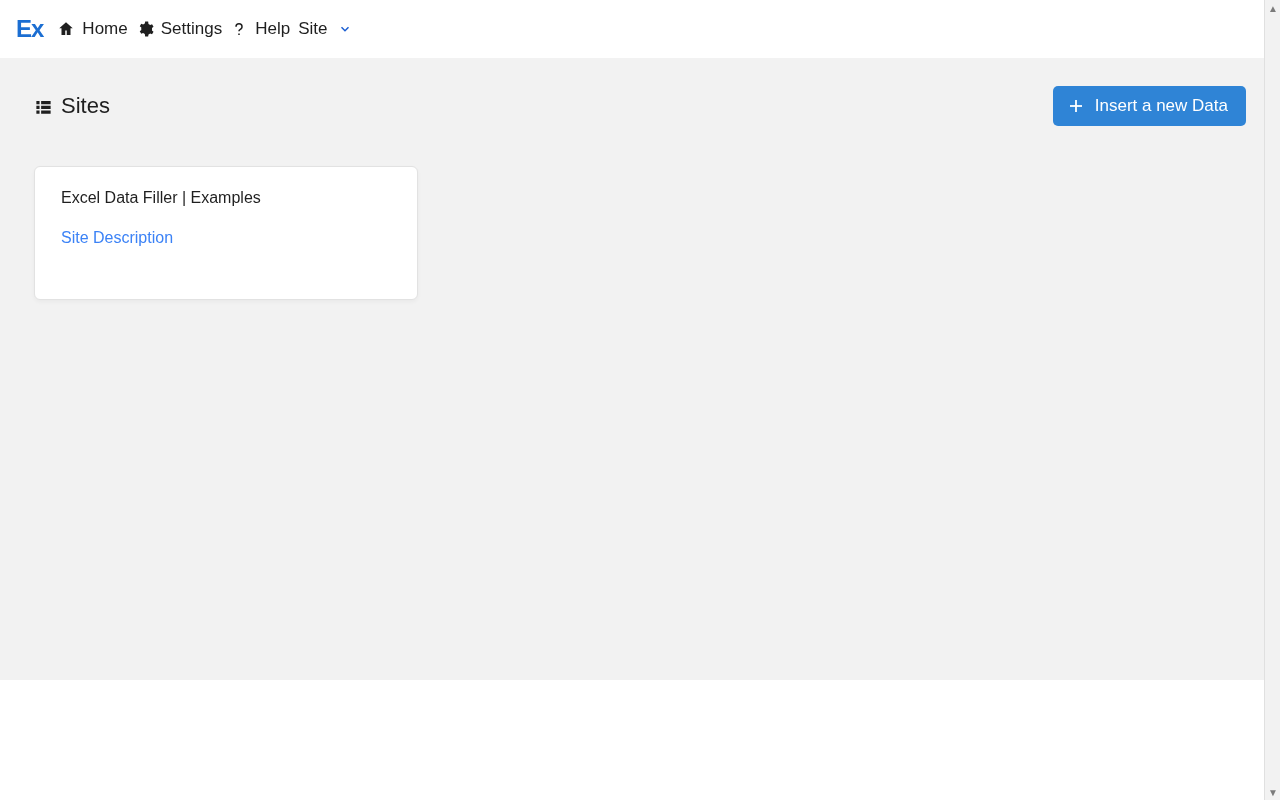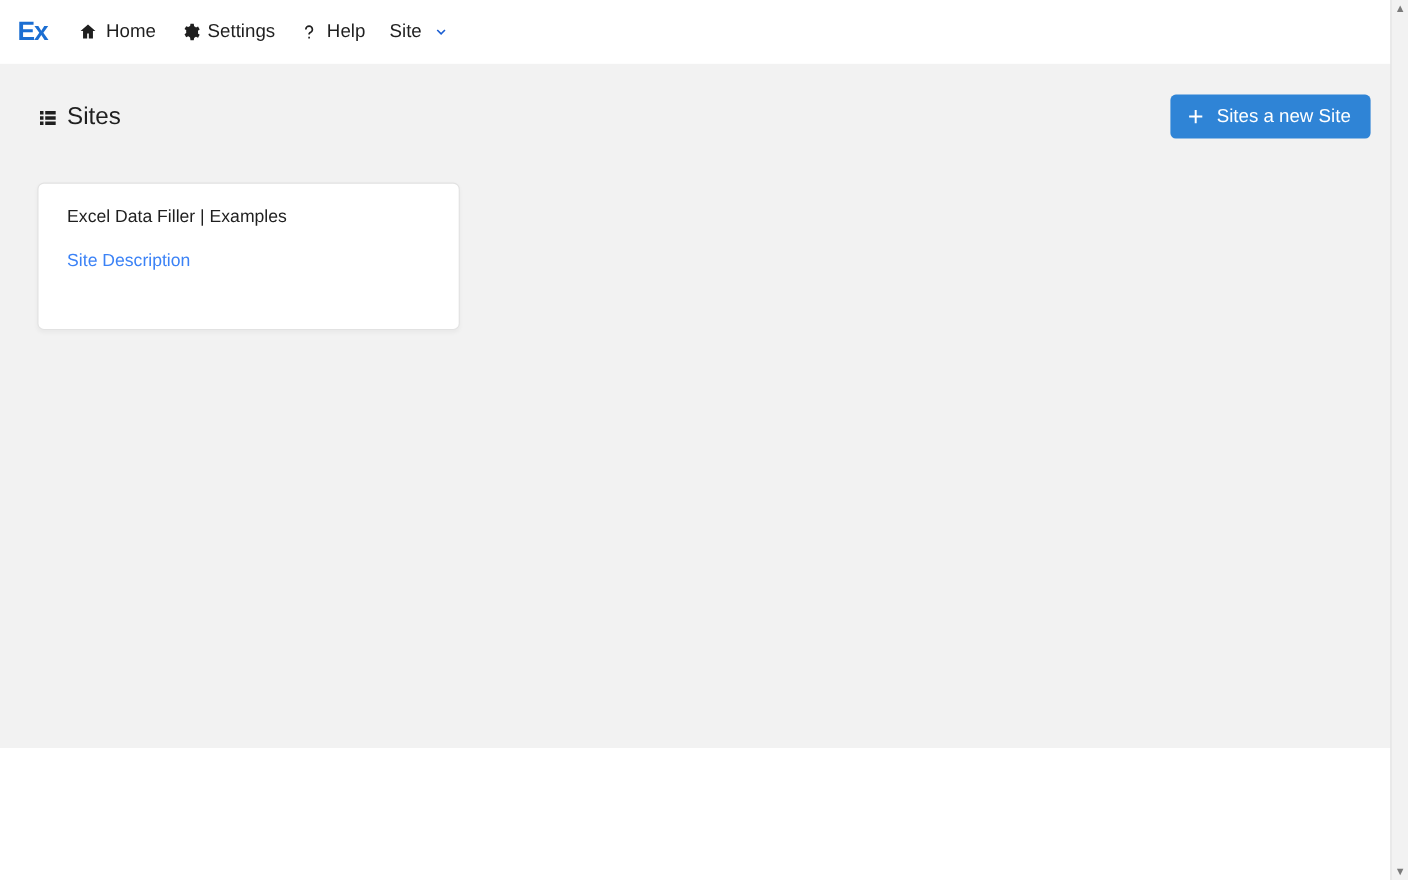--- a/index.html
+++ b/index.html
@@ -5,21 +5,21 @@
     * { margin:0; padding:0; box-sizing:border-box; font-family:"Segoe UI", Arial, sans-serif; }
     body { width:1280px; height:800px; background:#fff; position:relative; overflow:hidden; }
 
     
     .topbar {
       height:58px;
       background:#fff;
       display:flex;
       align-items:center;
       padding:0 16px;
-      gap:22px;
+      gap:8px;
     }
     .logo {
       font-size:24px;
       font-weight:700;
       color:#1b6ed2;
       letter-spacing:-1px;
       padding-right:6px;
     }
     .nav-link {
       display:flex;
@@ -168,21 +168,21 @@
       <svg viewBox="0 0 24 24">
           <path d="M3 5h4v4H3zm6 0h12v4H9zM3 11h4v4H3zm6 0h12v4H9zM3 17h4v4H3zm6 0h12v4H9z"></path>
         </svg>
       <span>Sites</span>
     </div>
     <button class="insert-btn">
       <svg viewBox="0 0 24 24">
           <line x1="12" y1="4" x2="12" y2="20"></line>
           <line x1="4" y1="12" x2="20" y2="12"></line>
         </svg>
-      <span>Sites a new Site</span>
+      <span>Insert a new Data</span>
     </button>
   </div>
 
   <div class="card">
     <div class="card-title">Excel Data Filler | Examples</div>
     <div class="card-desc">Site Description</div>
   </div>
 
 </div>
 

